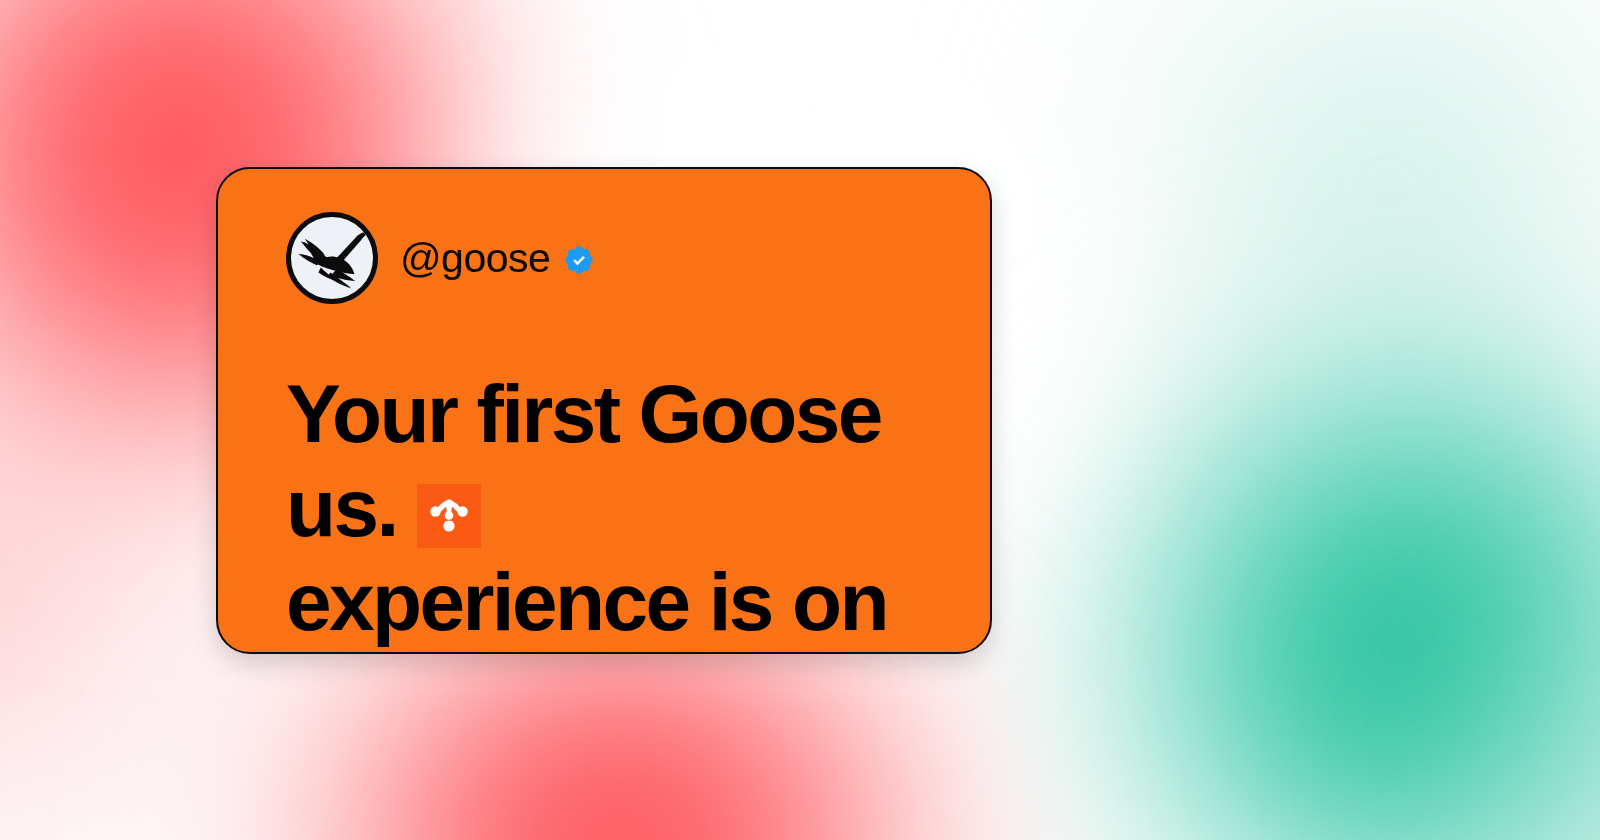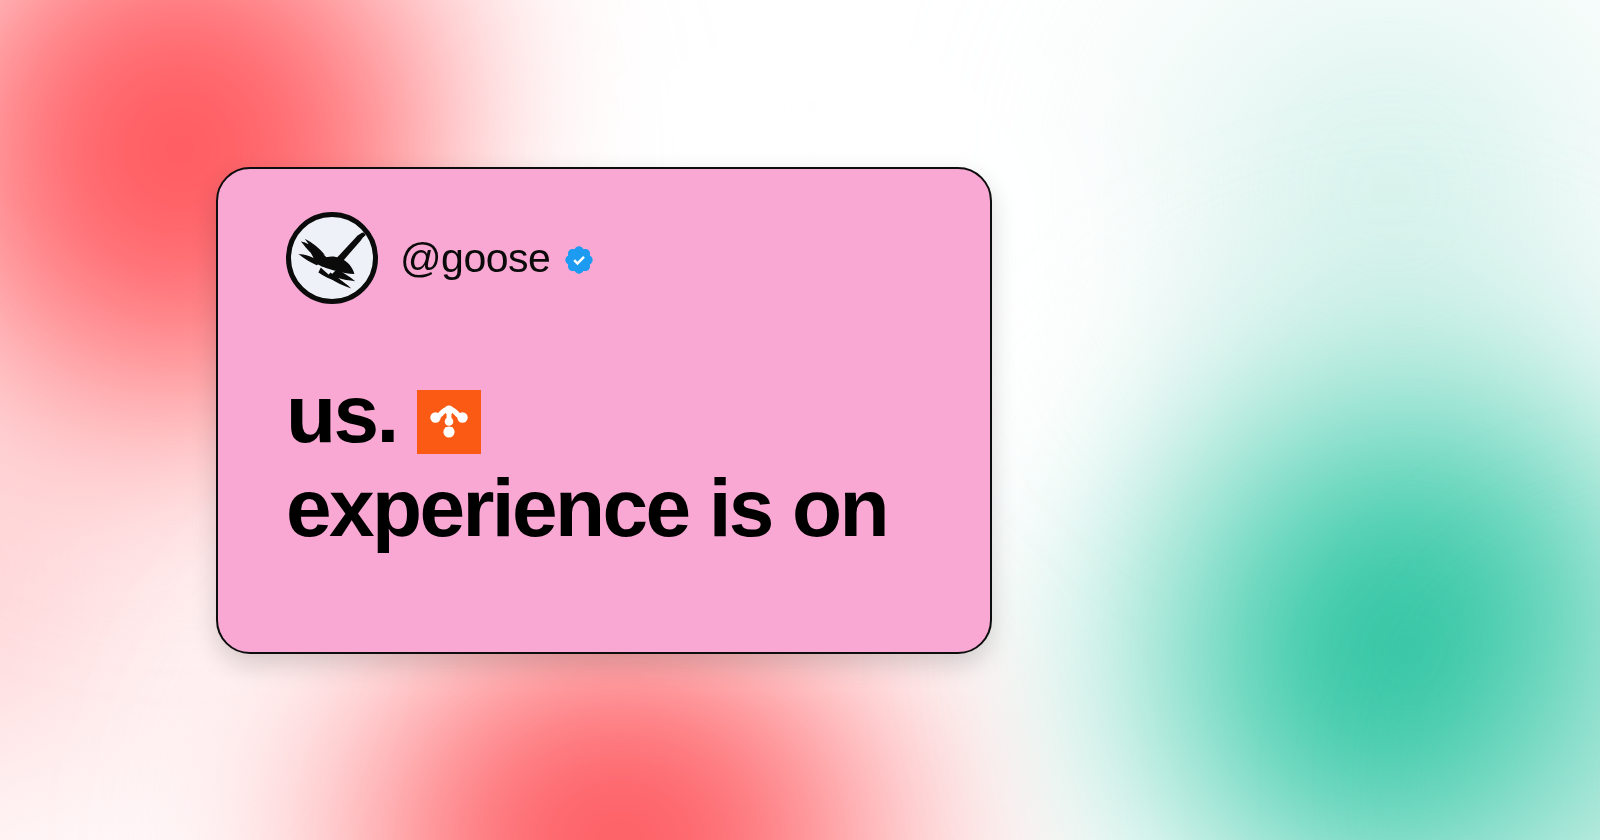--- a/index.html
+++ b/index.html
@@ -133,21 +133,21 @@
   }
 
   
   .card {
     position: absolute;
     left: 216px;
     top: 167px;
     width: 776px;
     height: 487px;
     box-sizing: border-box;
-    background: #f9a8d4;
+    background: #f97316;
     border: 2px solid #0d0d0d;
     border-radius: 34px;
     box-shadow: 0 10px 26px rgba(0,0,0,0.16);
   }
 
   .card-inner {
     position: absolute;
     inset: 0;
     padding: 42px 50px 0 68px;
     box-sizing: border-box;
@@ -287,20 +287,21 @@
           <span class="handle">@goose</span>
 
           <svg class="verified-badge" viewBox="0 0 24 24" aria-hidden="true">
             <path fill="#1d9bf0" d="M22.25 12c0-1.43-.88-2.67-2.19-3.34.46-1.39.2-2.9-.81-3.91s-2.52-1.27-3.91-.81C14.67 2.63 13.43 1.75 12 1.75s-2.67.88-3.34 2.19c-1.39-.46-2.9-.2-3.91.81s-1.27 2.52-.81 3.91C2.63 9.33 1.75 10.57 1.75 12s.88 2.67 2.19 3.34c-.46 1.39-.2 2.9.81 3.91s2.52 1.27 3.91.81c.67 1.31 1.91 2.19 3.34 2.19s2.67-.88 3.34-2.19c1.39.46 2.9.2 3.91-.81s1.27-2.52.81-3.91c1.31-.67 2.19-1.91 2.19-3.34z"></path>
             <path fill="#ffffff" d="M10.84 15.94l-3.1-3.1 1.31-1.31 1.79 1.79 4.27-4.27 1.31 1.31-5.58 5.58z"></path>
           </svg>
         </div>
       </div>
 
       <div class="headline">
+        <span class="line">Your first Goose</span>
         <span class="line line-last">
           <span>us.</span>
           <span class="goose-emoji">
             <svg width="44" height="44" viewBox="0 0 44 44" aria-hidden="true">
               <g fill="#ffffff">
 
                 <circle cx="8.5" cy="17.5" r="5.2"></circle>
 
                 <circle cx="35.5" cy="17.5" r="5.2"></circle>
 

